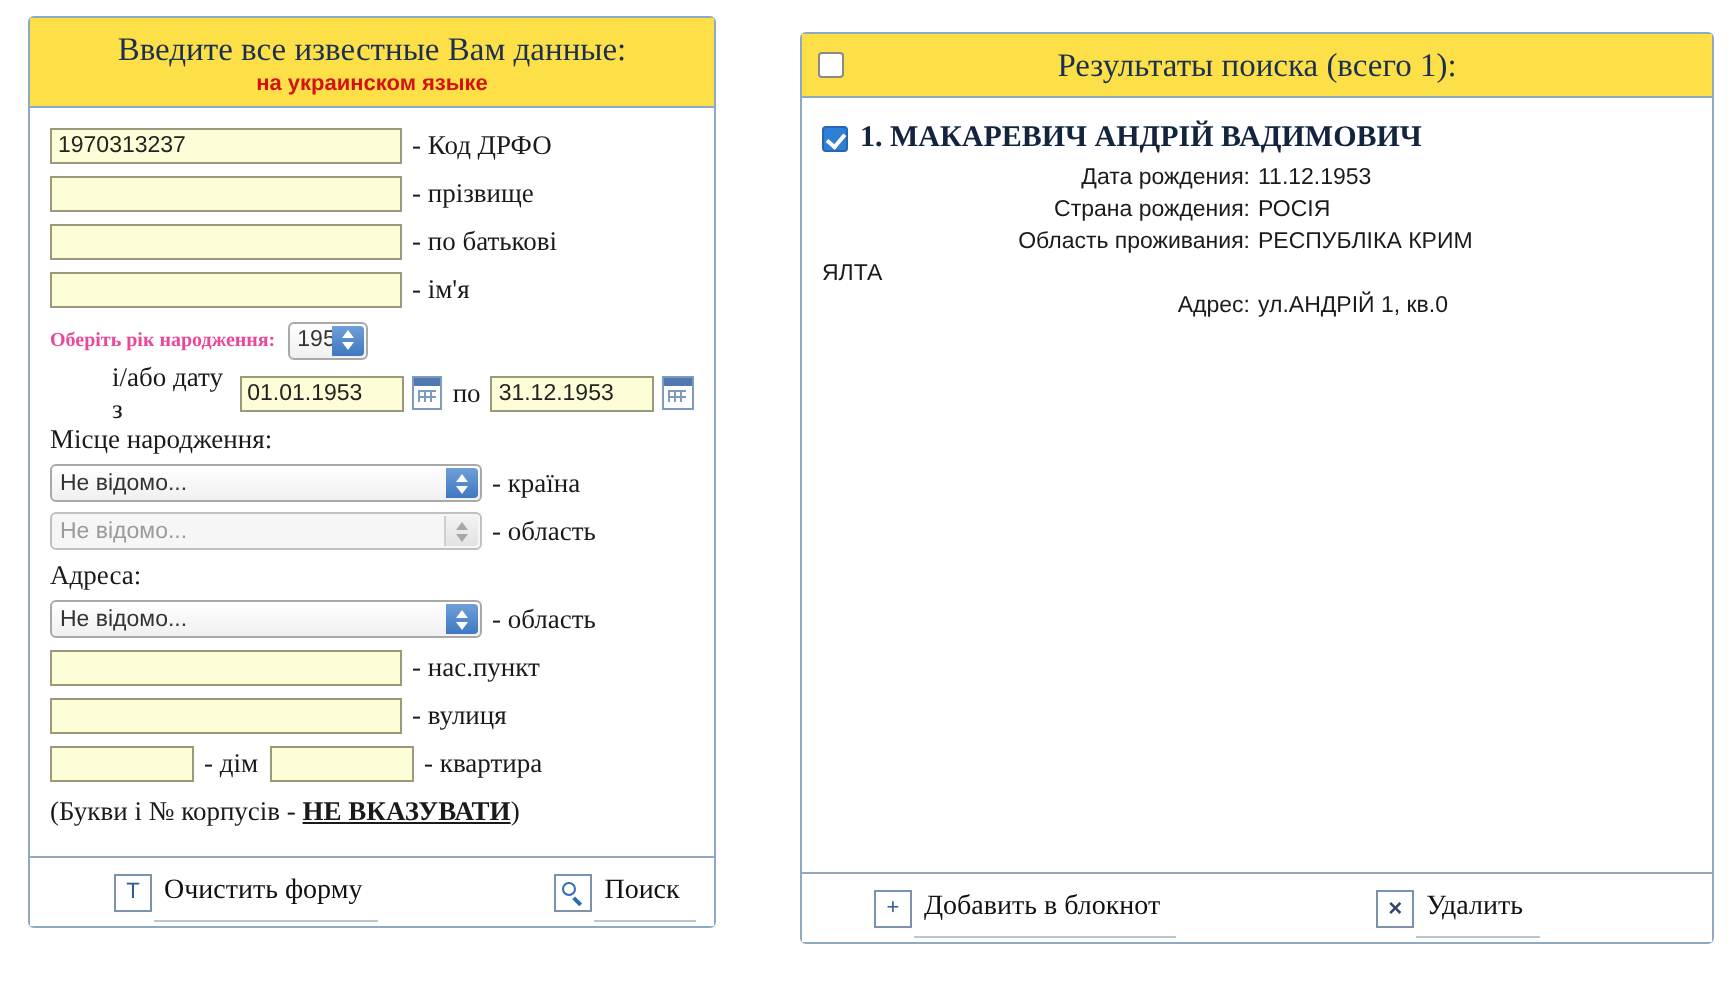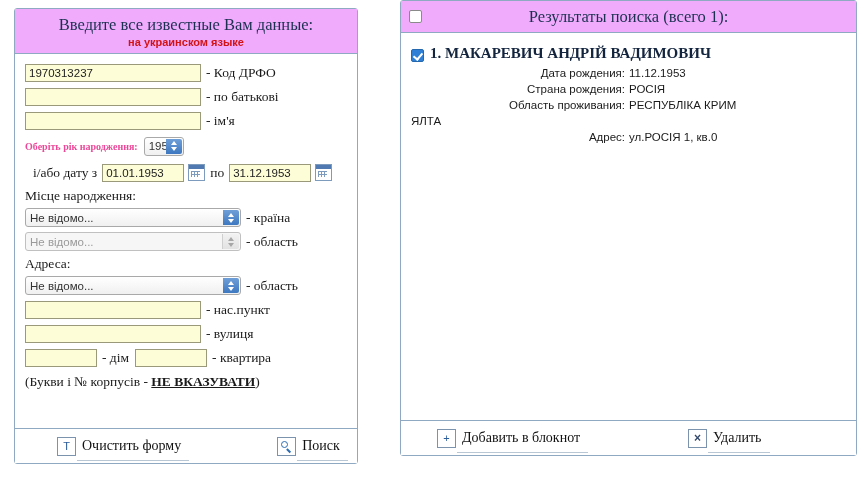--- a/index.html
+++ b/index.html
@@ -24,21 +24,21 @@
   }
   
   #left-panel {
     left: 14px;
     top: 8px;
     width: 344px;
     height: 456px;
     border: 1px solid #8fa9c2;
   }
   .panel-header {
-    background: #f0abfc;
+    background: #fde047;
     border-bottom: 1px solid #8fa9c2;
     text-align: center;
     padding: 6px 4px 5px 4px;
   }
   #left-panel .panel-header {
     height: 45px;
     box-sizing: border-box;
   }
   .header-title {
     font-size: 16.5px;
@@ -245,21 +245,21 @@
     position: absolute;
     left: 6px; top: 7px;
     width: 5px; height: 1.5px;
     background: #2e6cb0;
     transform: rotate(45deg);
     transform-origin: left center;
   }
   
   #right-panel {
     left: 400px;
-    top: 0;
+    top: 16px;
     width: 457px;
     height: 456px;
     border: 1px solid #8fa9c2;
   }
   #right-panel .panel-header {
     height: 32px;
     box-sizing: border-box;
     display: flex;
     align-items: center;
     padding: 0 8px;
@@ -297,21 +297,21 @@
     position: absolute;
     left: 0; right: 0;
     top: 32px; bottom: 34px;
     background: #ffffff;
     overflow: hidden;
     padding: 12px 10px 0 10px;
     box-sizing: border-box;
   }
   .result-item {
     display: flex;
-    align-items: flex-end;
+    align-items: center;
   }
   .result-title {
     font-size: 15px;
     font-weight: bold;
     color: #13243e;
     margin-left: 6px;
     font-family: "Liberation Serif", serif;
   }
   .result-fields {
     margin-top: 4px;
@@ -346,20 +346,24 @@
       <div class="header-sub">на украинском языке</div>
     </div>
 
     <div class="form-body">
 
       <div class="row">
         <input class="txt w-long" type="text" value="1970313237" style="">
         <span class="lbl">- Код ДРФО</span>
       </div>
 
+      <div class="row">
+        <input class="txt w-long" type="text" value="" style="">
+        <span class="lbl">- прізвище</span>
+      </div>
 
       <div class="row">
         <input class="txt w-long" type="text" value="" style="">
         <span class="lbl">- по батькові</span>
       </div>
 
       <div class="row">
         <input class="txt w-long" type="text" value="" style="">
         <span class="lbl">- ім'я</span>
       </div>
@@ -370,21 +374,21 @@
           <span>1953</span>
           <span class="arrow-box">
             <span class="dbl">
                 <span class="tri up"></span>
                 <span class="tri"></span>
               </span>
           </span>
         </span>
       </div>
 
-      <div class="row" style="height:23px; padding-left:8px;">
+      <div class="row" style="height:23px; padding-left:8px;margin-left:23px;">
         <span style="font-size:13.5px;">і/або дату з</span>
         <input class="txt w-date" type="text" style="margin-left: 5px;" value="01.01.1953">
         <span class="cal-btn"></span>
         <span style="font-size:13.5px; margin-left:5px;">по</span>
         <input class="txt w-date" type="text" style="margin-left: 5px;" value="31.12.1953">
         <span class="cal-btn"></span>
       </div>
 
       <div class="section-label">Місце народження:</div>
 
@@ -493,21 +497,21 @@
         </div>
         <div class="rfield">
           <span class="k">Область проживания:</span>
           <span class="v">РЕСПУБЛІКА КРИМ</span>
         </div>
         <div class="rfield">
           <span class="v">ЯЛТА</span>
         </div>
         <div class="rfield">
           <span class="k">Адрес:</span>
-          <span class="v">ул.РОСІЯ 1, кв.0</span>
+          <span class="v">ул.АНДРІЙ 1, кв.0</span>
         </div>
       </div>
     </div>
 
     <div class="footer-bar">
       <div class="fbtn" id="add-note-btn">
         <span class="ico">+</span>
         <span>Добавить в блокнот</span>
         <span class="underline"></span>
       </div>

